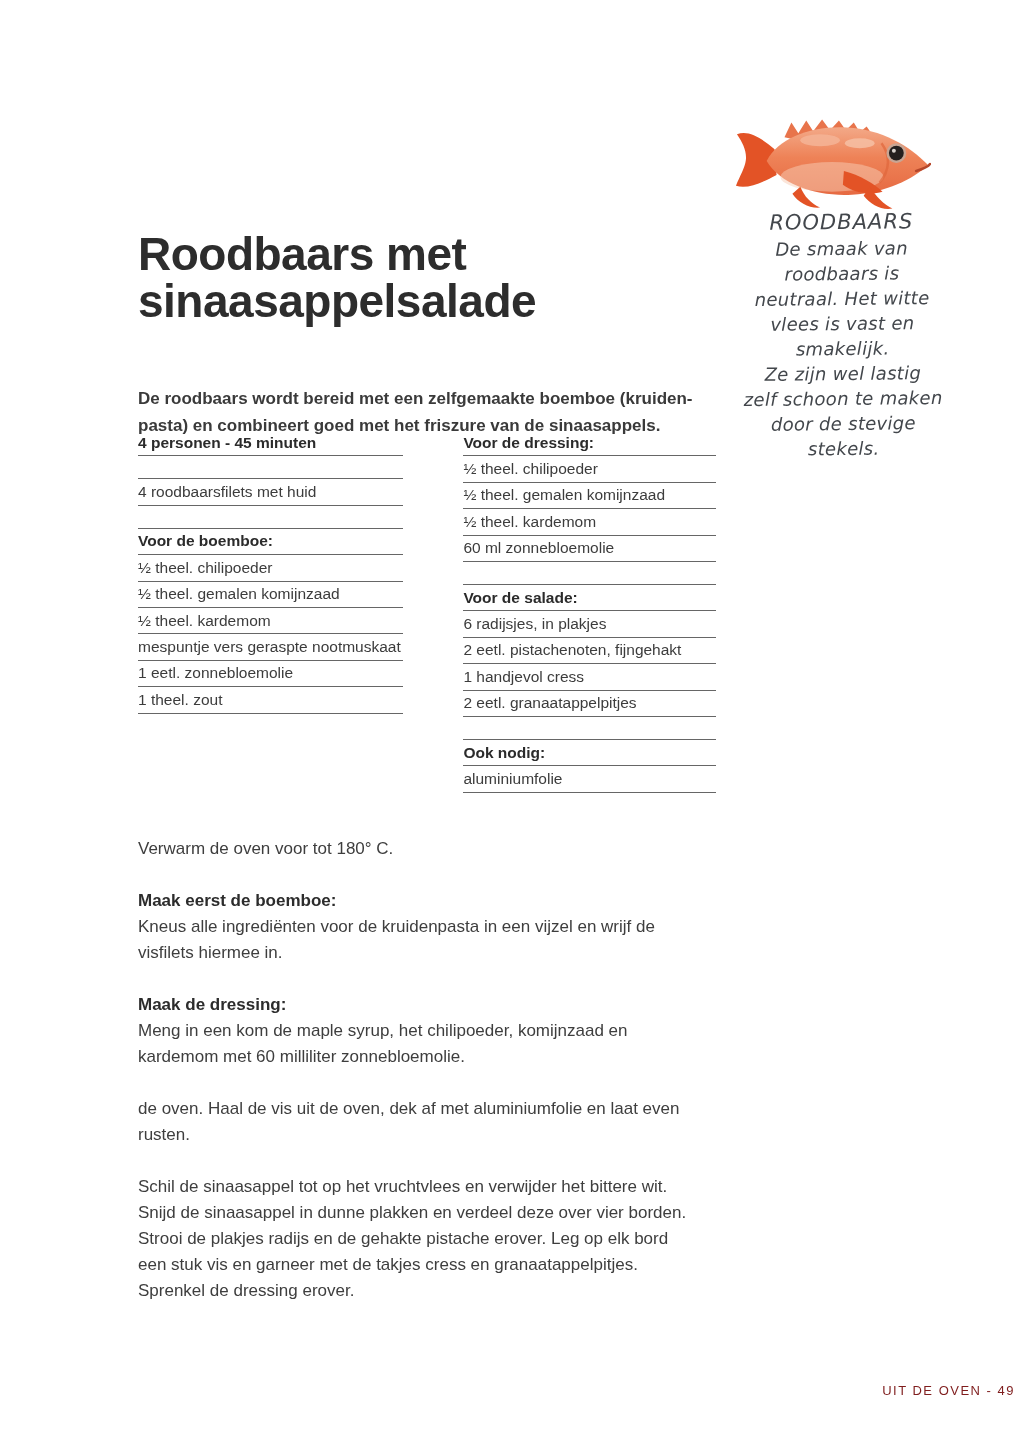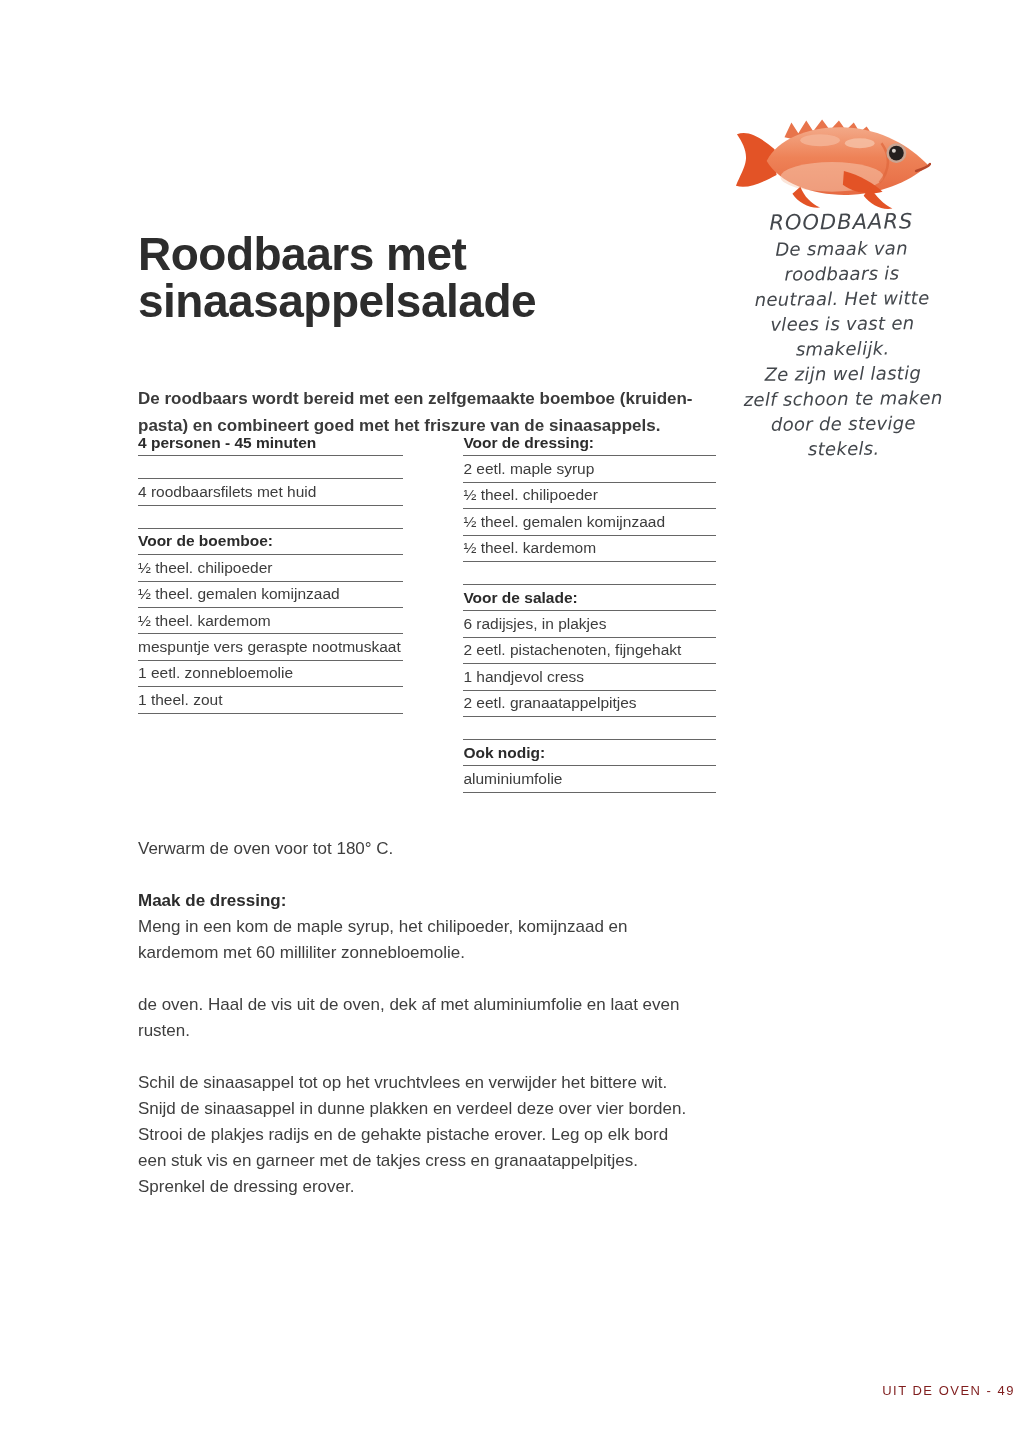--- a/index.html
+++ b/index.html
@@ -144,44 +144,49 @@
           <div class="ing-row">½ theel. gemalen komijnzaad</div>
           <div class="ing-row">½ theel. kardemom</div>
           <div class="ing-row">mespuntje vers geraspte nootmuskaat</div>
           <div class="ing-row">1 eetl. zonnebloemolie</div>
           <div class="ing-row">1 theel. zout</div>
         </div>
       </div>
     <div class="ing-col-right">
         <div class="ing-group">
           <div class="ing-row ing-header">Voor de dressing:</div>
-          <div class="ing-row">2 eetl. maple syrup</div>
           <div class="ing-row">½ theel. chilipoeder</div>
           <div class="ing-row">½ theel. gemalen komijnzaad</div>
           <div class="ing-row">½ theel. kardemom</div>
+          <div class="ing-row">60 ml zonnebloemolie</div>
         </div>
         <div class="ing-group">
           <div class="ing-row ing-header">Voor de salade:</div>
           <div class="ing-row">6 radijsjes, in plakjes</div>
           <div class="ing-row">2 eetl. pistachenoten, fijngehakt</div>
           <div class="ing-row">1 handjevol cress</div>
           <div class="ing-row">2 eetl. granaatappelpitjes</div>
         </div>
         <div class="ing-group">
           <div class="ing-row ing-header">Ook nodig:</div>
           <div class="ing-row">aluminiumfolie</div>
         </div>
       </div>
   </div>
 
   <div class="instructions">
       <div class="para">
         <div class="body-line">Verwarm de oven voor tot 180° C.</div>
       </div>
       <div class="para">
+        <div class="para-heading">Maak eerst de boemboe:</div>
+        <div class="body-line">Kneus alle ingrediënten voor de kruidenpasta in een vijzel en wrijf de</div>
+        <div class="body-line">visfilets hiermee in.</div>
+      </div>
+      <div class="para">
         <div class="para-heading">Maak de dressing:</div>
         <div class="body-line">Meng in een kom de maple syrup, het chilipoeder, komijnzaad en</div>
         <div class="body-line">kardemom met 60 milliliter zonnebloemolie.</div>
       </div>
       <div class="para">
         <div class="body-line">de oven. Haal de vis uit de oven, dek af met aluminiumfolie en laat even</div>
         <div class="body-line">rusten.</div>
       </div>
       <div class="para">
         <div class="body-line">Schil de sinaasappel tot op het vruchtvlees en verwijder het bittere wit.</div>

